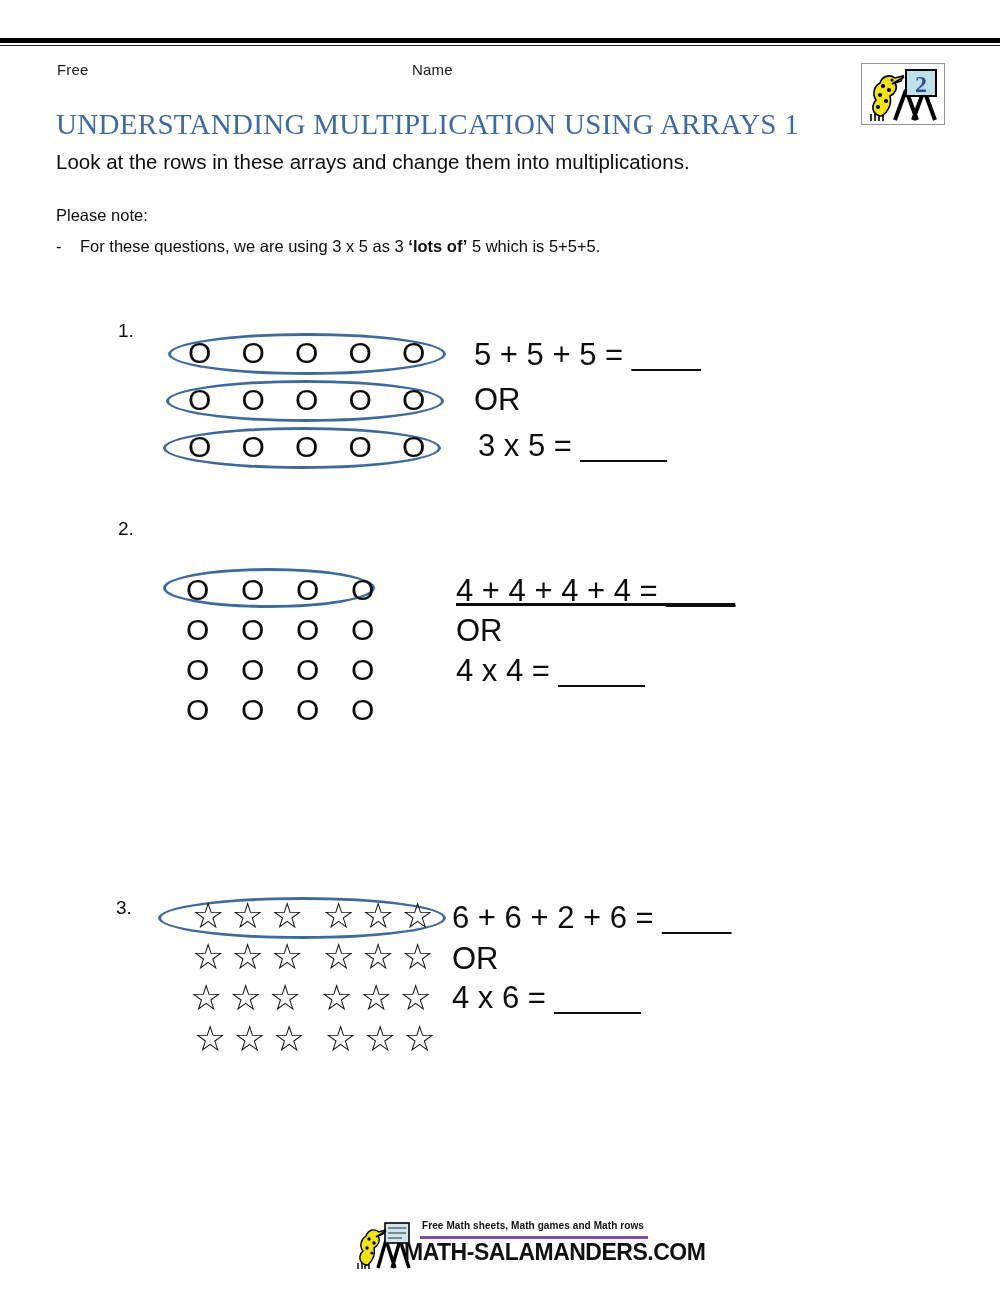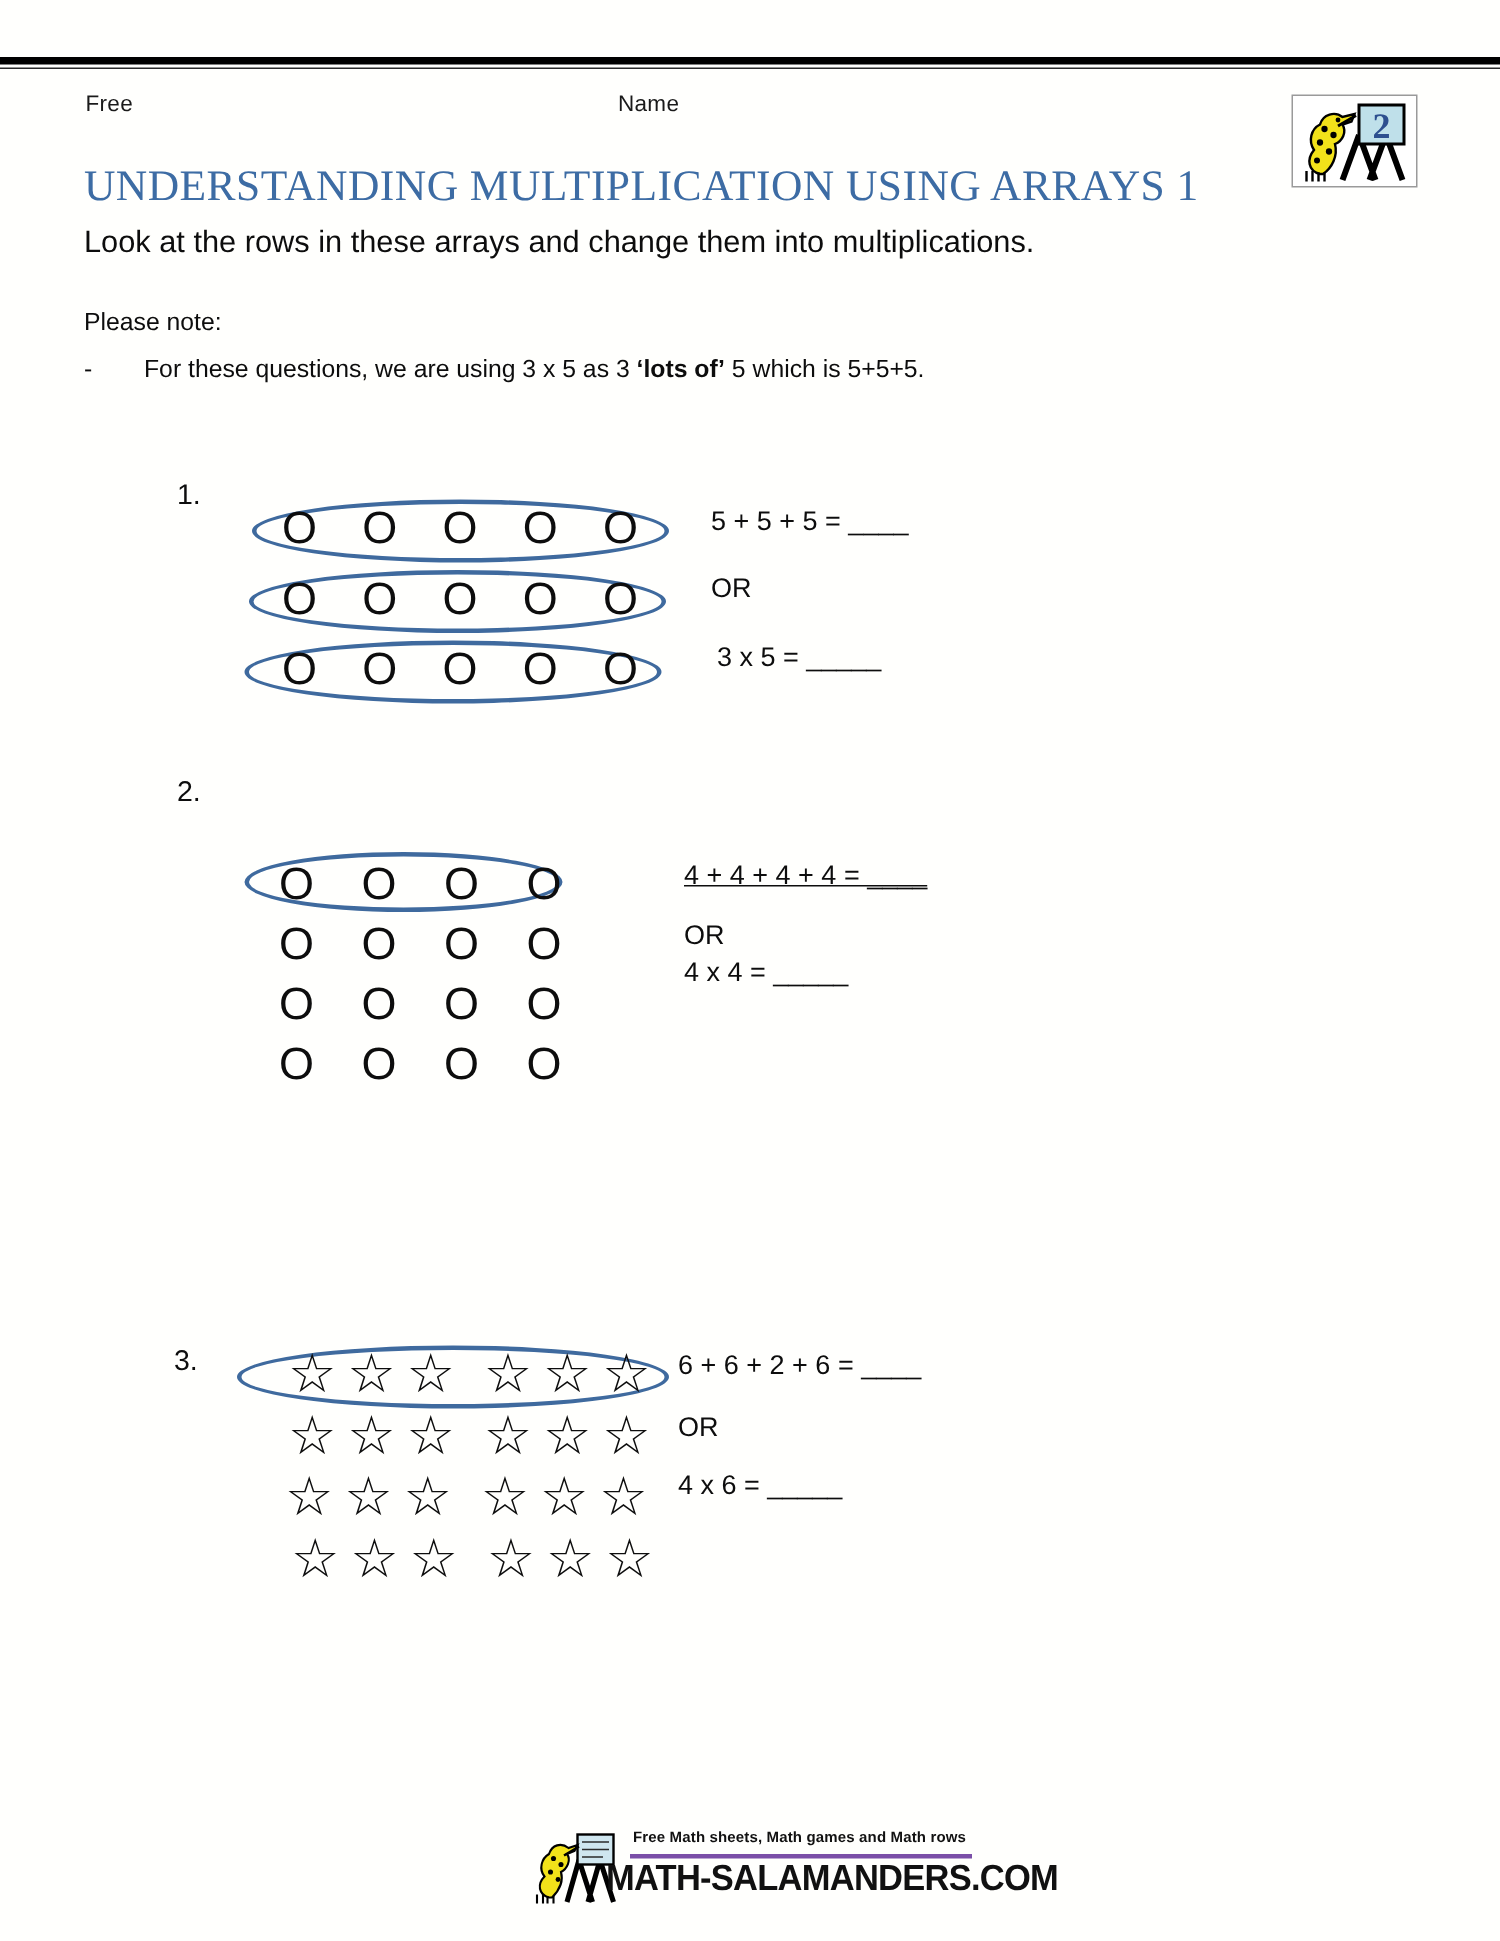--- a/index.html
+++ b/index.html
@@ -96,37 +96,37 @@
   }
   .note-dash {
     position: absolute;
     left: 56px;
     top: 237px;
     font-size: 16.5px;
     color: #0d0d0d;
   }
   .note-body {
     position: absolute;
-    left: 96px;
+    left: 80px;
     top: 237px;
     font-size: 16.5px;
     color: #0d0d0d;
     white-space: nowrap;
   }
   .note-body b { font-weight: bold; }
 
   
   .qnum {
     position: absolute;
     font-size: 19px;
     color: #0d0d0d;
   }
   .eqline {
     position: absolute;
-    font-size: 18px;
+    font-size: 31px;
     color: #0d0d0d;
     white-space: nowrap;
   }
 
   
   .glyph {
     position: absolute;
     font-size: 28px;
     line-height: 1;
     color: #0d0d0d;
@@ -264,21 +264,21 @@
     <div class="glyph" style="left: 186px; top: 655px; font-size: 30px;">O</div>
     <div class="glyph" style="left: 241px; top: 655px; font-size: 30px;">O</div>
     <div class="glyph" style="left: 296px; top: 655px; font-size: 30px;">O</div>
     <div class="glyph" style="left: 351px; top: 655px; font-size: 30px;">O</div>
     <div class="glyph" style="left: 186px; top: 695px; font-size: 30px;">O</div>
     <div class="glyph" style="left: 241px; top: 695px; font-size: 30px;">O</div>
     <div class="glyph" style="left: 296px; top: 695px; font-size: 30px;">O</div>
     <div class="glyph" style="left: 351px; top: 695px; font-size: 30px;">O</div>
     <div class="eqline" style="left: 456px; top: 573px; text-decoration: underline;">4 + 4 + 4 + 4 = ____</div>
     <div class="eqline" style="left: 456px; top: 613px;">OR</div>
-    <div class="eqline" style="left: 456px; top: 638px;">4 x 4 = _____</div>
+    <div class="eqline" style="left: 456px; top: 653px;">4 x 4 = _____</div>
     <div class="qnum" style="left: 116px; top: 897px;">3.</div>
     <div class="oval" style="left: 158px; top: 897px; width: 288px; height: 42px; border-color: rgb(63, 106, 158);"></div>
     <div class="star-glyph" style="left: 192px; top: 898px; font-size: 36px;">☆</div>
     <div class="star-glyph" style="left: 231.5px; top: 898px; font-size: 36px;">☆</div>
     <div class="star-glyph" style="left: 271px; top: 898px; font-size: 36px;">☆</div>
     <div class="star-glyph" style="left: 322.5px; top: 898px; font-size: 36px;">☆</div>
     <div class="star-glyph" style="left: 362px; top: 898px; font-size: 36px;">☆</div>
     <div class="star-glyph" style="left: 401.5px; top: 898px; font-size: 36px;">☆</div>
     <div class="star-glyph" style="left: 192px; top: 939px; font-size: 36px;">☆</div>
     <div class="star-glyph" style="left: 231.5px; top: 939px; font-size: 36px;">☆</div>

